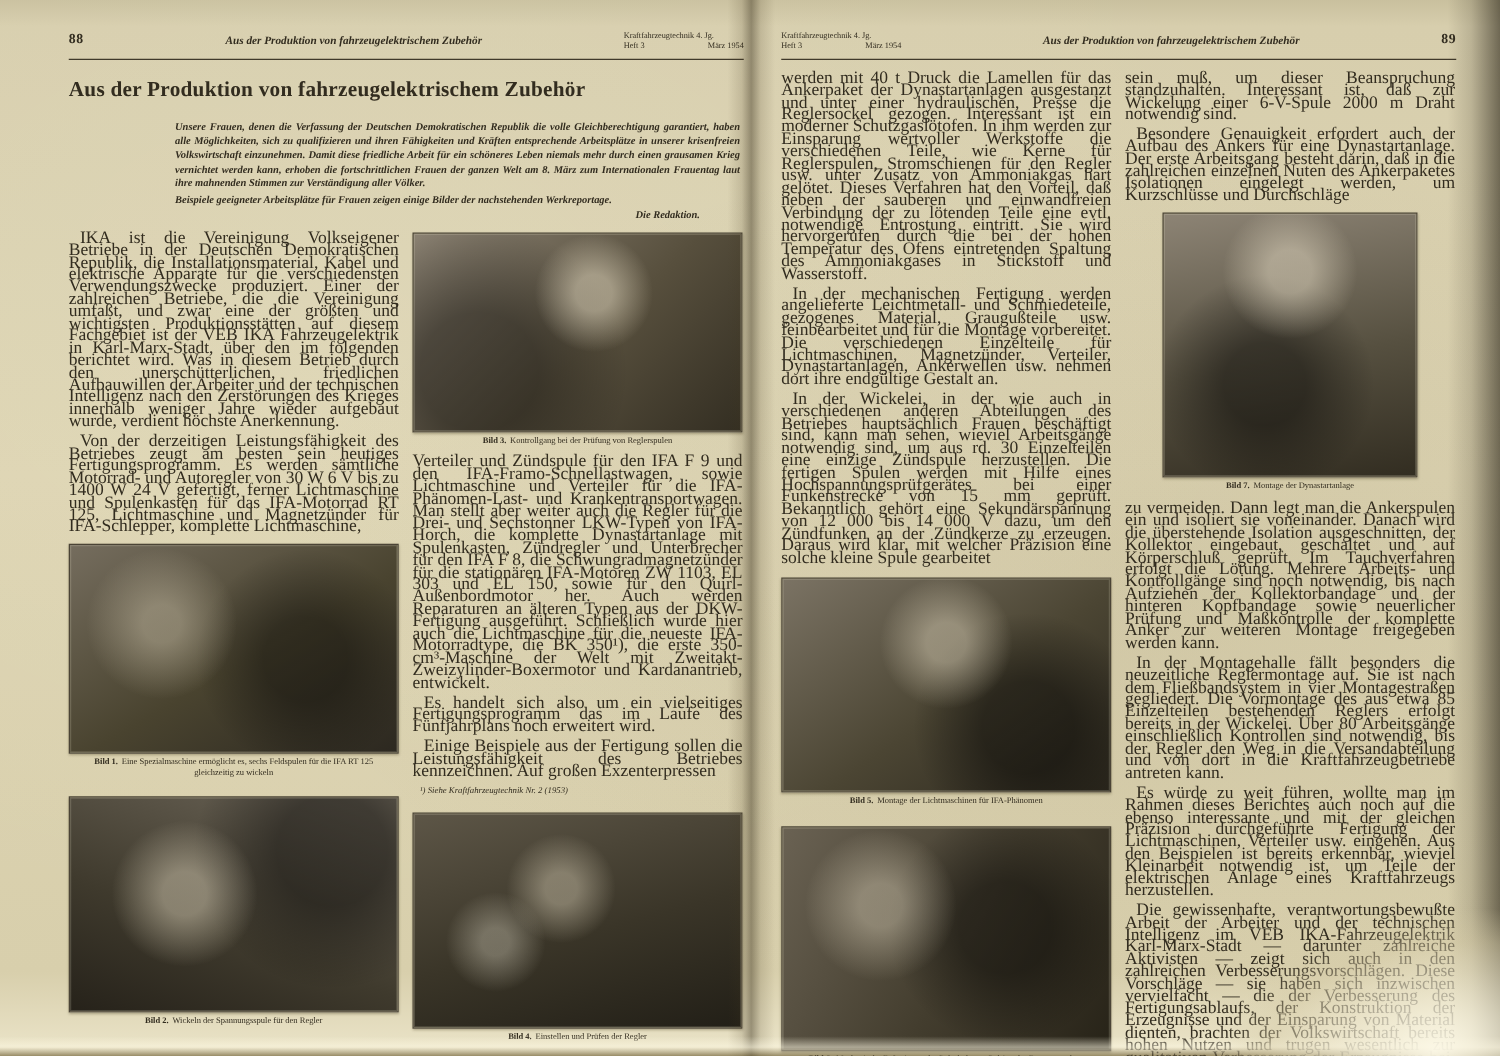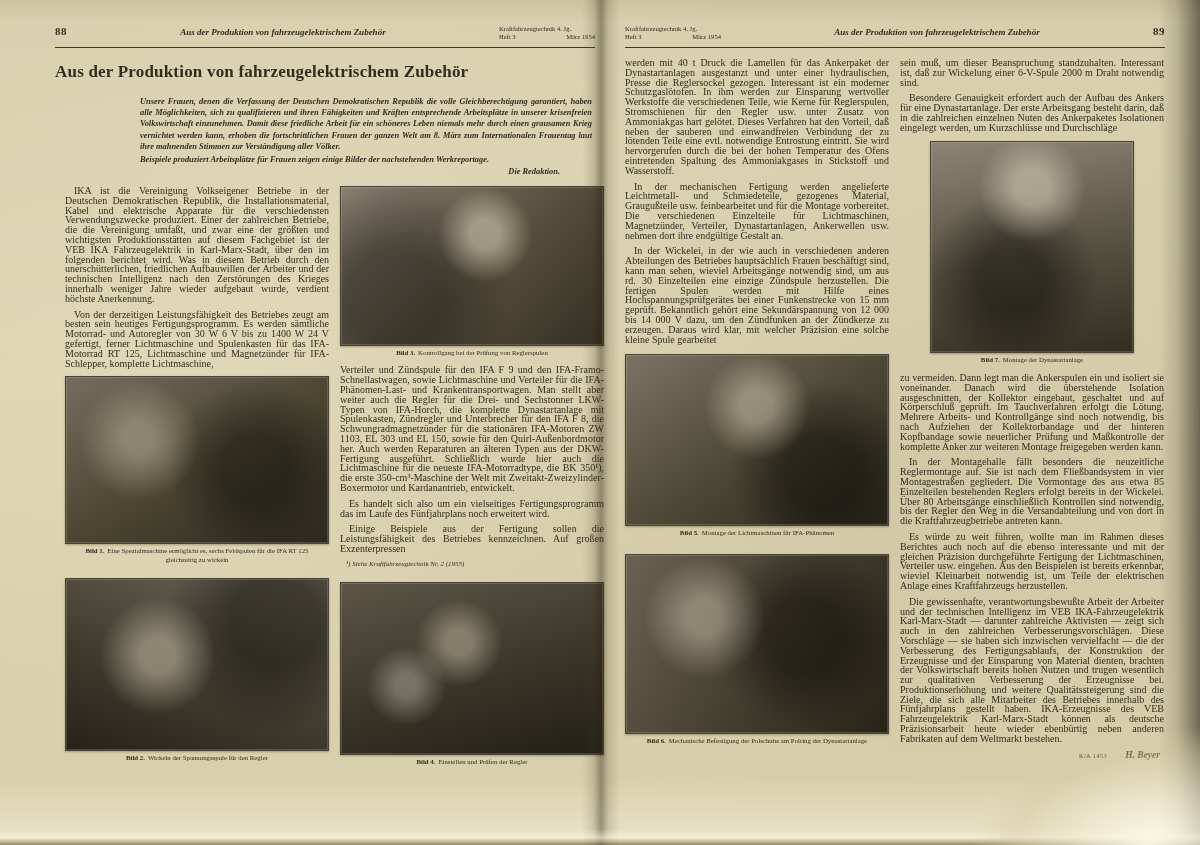--- a/index.html
+++ b/index.html
@@ -34,24 +34,24 @@
   .page.right .rule{left:25px;width:540px;}
 
   .art-title{position:absolute;top:62px;left:55px;width:540px;
     font-size:17px;font-weight:bold;letter-spacing:0.2px;}
   .intro{position:absolute;top:96px;left:140px;width:452px;
     font-style:italic;font-weight:600;font-size:8.4px;line-height:11.2px;text-align:justify;}
   .intro .p2{margin-top:2px;}
   .intro .signoff{text-align:right;padding-right:32px;margin-top:1px;font-weight:bold;}
 
   .cols{position:absolute;display:flex;gap:11px;}
-  .page.left .cols{top:186px;left:65px;width:540px;}
+  .page.left .cols{top:186px;left:55px;width:540px;}
   .page.right .cols{top:58px;left:25px;width:540px;}
   .col{width:264px;}
-  .col p{margin:0 0 6px 0;font-size:10px;line-height:9.8px;text-align:justify;text-indent:9px;}
+  .col p{margin:0 0 6px 0;font-size:14px;line-height:9.8px;text-align:justify;text-indent:9px;}
   .col p.noind{text-indent:0;}
   .footnote{font-size:7px;margin:4px 0 4px 6px;font-style:italic;}
 
   figure{margin:0;}
   .photo{width:100%;border:1px solid #4b4436;box-sizing:border-box;
     box-shadow:inset 0 0 0 1px rgba(240,232,205,0.18), 0 1px 2px rgba(60,48,20,0.35);}
   figcaption{font-size:6.8px;line-height:8.4px;text-align:center;margin:3px 8px 0 8px;}
   figcaption .cl{font-weight:bold;margin-right:3px;}
 
   .b1{height:168px;margin-top:8px;background:
@@ -105,21 +105,21 @@
           <span>März 1954</span>
         </span>
       </span>
     </div>
     <div class="rule"></div>
 
     <div class="art-title">Aus der Produktion von fahrzeugelektrischem Zubehör</div>
 
     <div class="intro">
       <div class="p1">Unsere Frauen, denen die Verfassung der Deutschen Demokratischen Republik die volle Gleichberechtigung garantiert, haben alle Möglichkeiten, sich zu qualifizieren und ihren Fähigkeiten und Kräften entsprechende Arbeitsplätze in unserer krisenfreien Volkswirtschaft einzunehmen. Damit diese friedliche Arbeit für ein schöneres Leben niemals mehr durch einen grausamen Krieg vernichtet werden kann, erhoben die fortschrittlichen Frauen der ganzen Welt am 8. März zum Internationalen Frauentag laut ihre mahnenden Stimmen zur Verständigung aller Völker.</div>
-      <div class="p2">Beispiele produziert Arbeitsplätze für Frauen zeigen einige Bilder der nachstehenden Werkreportage.</div>
+      <div class="p2">Beispiele geeigneter Arbeitsplätze für Frauen zeigen einige Bilder der nachstehenden Werkreportage.</div>
       <div class="signoff">Die Redaktion.</div>
     </div>
 
     <div class="cols">
       <div class="col">
         <p>IKA ist die Vereinigung Volkseigener Betriebe in der Deutschen Demokratischen Republik, die Installationsmaterial, Kabel und elektrische Apparate für die verschiedensten Verwendungszwecke produziert. Einer der zahlreichen Betriebe, die die Vereinigung umfaßt, und zwar eine der größten und wichtigsten Produktionsstätten auf diesem Fachgebiet ist der VEB IKA Fahrzeugelektrik in Karl-Marx-Stadt, über den im folgenden berichtet wird. Was in diesem Betrieb durch den unerschütterlichen, friedlichen Aufbauwillen der Arbeiter und der technischen Intelligenz nach den Zerstörungen des Krieges innerhalb weniger Jahre wieder aufgebaut wurde, verdient höchste Anerkennung.</p>
         <p>Von der derzeitigen Leistungsfähigkeit des Betriebes zeugt am besten sein heutiges Fertigungsprogramm. Es werden sämtliche Motorrad- und Autoregler von 30 W 6 V bis zu 1400 W 24 V gefertigt, ferner Lichtmaschine und Spulenkasten für das IFA-Motorrad RT 125, Lichtmaschine und Magnetzünder für IFA-Schlepper, komplette Lichtmaschine,</p>
         <figure>
           <div class="photo b1"></div>
           <figcaption>

